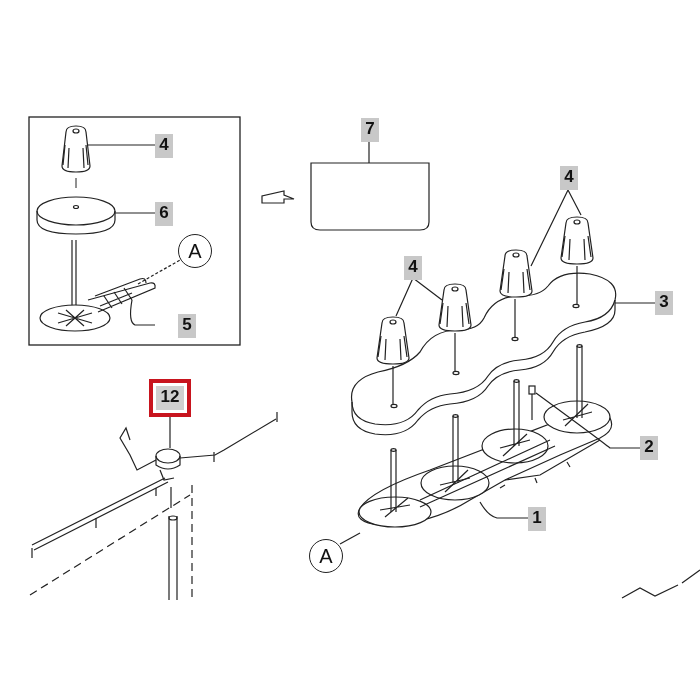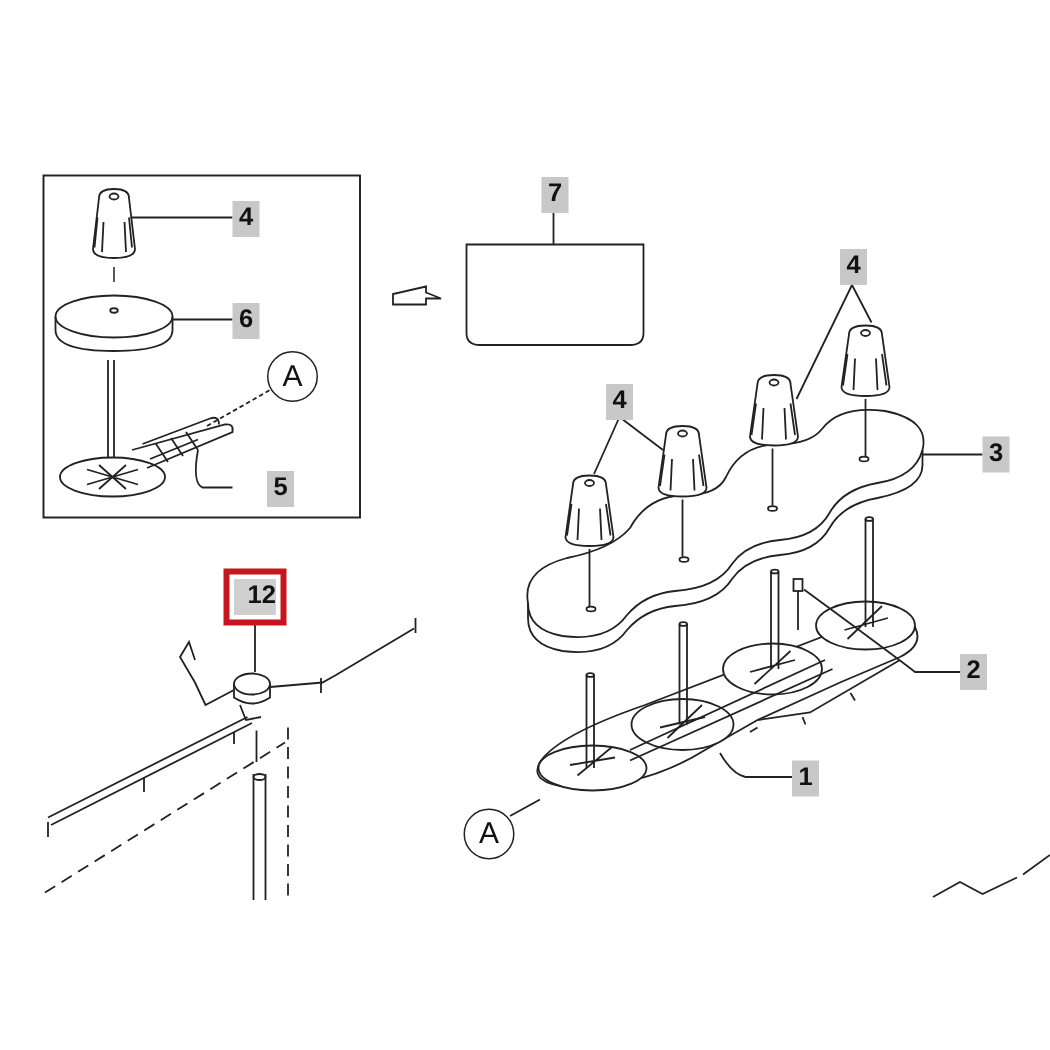--- a/index.html
+++ b/index.html
@@ -142,17 +142,17 @@
 
   <div class="tag one" style="left:155px;top:134px;">4</div>
   <div class="tag one" style="left:155px;top:202px;">6</div>
   <div class="tag one" style="left:178px;top:314px;">5</div>
   <div class="tag one" style="left:361px;top:118px;">7</div>
   <div class="tag one" style="left:404px;top:256px;">4</div>
   <div class="tag one" style="left:560px;top:166px;">4</div>
   <div class="tag one" style="left:655px;top:291px;">3</div>
   <div class="tag one" style="left:640px;top:436px;">2</div>
   <div class="tag one" style="left:528px;top:507px;">1</div>
-  <div class="tag two hl" style="left:156px;top:386px;text-align:right;">12</div>
+  <div class="tag two hl" style="left:156px;top:386px;">12</div>
 
   <div class="circ" style="left:178px;top:234px;">A</div>
   <div class="circ" style="left:309px;top:539px;">A</div>
 </div>
 
 </body></html>

